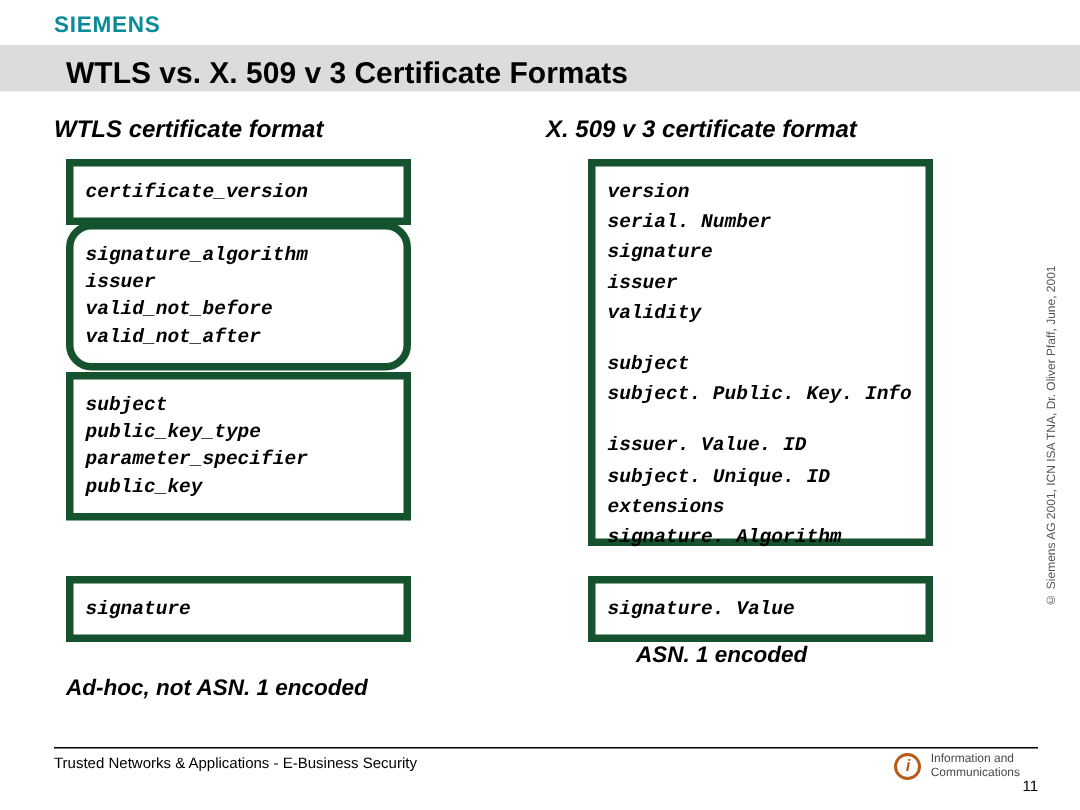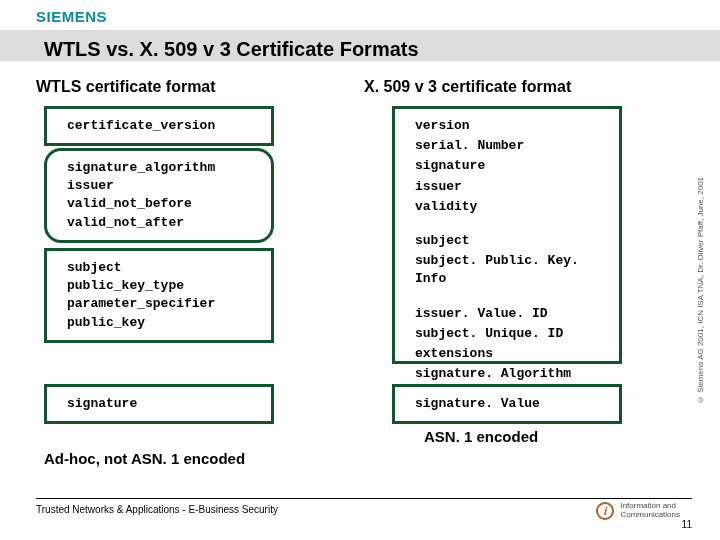--- a/index.html
+++ b/index.html
@@ -1,24 +1,24 @@
 <!DOCTYPE html>
 <html><head>
 <meta charset="utf-8">
 <style>
   * { box-sizing: border-box; margin: 0; padding: 0; }
   html, body { width: 720px; height: 540px; font-family: Arial, Helvetica, sans-serif; background: #fff; color: #000; position: relative; }
   .slide { width: 720px; height: 540px; position: relative; overflow: hidden; }
   .topbar { position: absolute; top: 8px; left: 36px; font-weight: 700; font-size: 15px; letter-spacing: 0.5px; color: #0b8b97; }
   .title-strip { position: absolute; top: 30px; left: 0; right: 0; background: #dcdcdc; padding: 8px 0 0 44px; }
   .title-strip h1 { font-size: 20px; font-weight: 700; color: #000; }
-  .content { position: absolute; top: 78px; left: 36px; right: 28px; bottom: 56px; display: flex; gap: 0; }
+  .content { position: absolute; top: 78px; left: 36px; right: 28px; bottom: 56px; display: flex; gap: 0; font-style: italic; }
   .col { flex: 1; position: relative; }
   .col h2 { font-size: 16px; font-weight: 700; margin-bottom: 10px; }
-  .box { border: 3px solid #14532d; padding: 8px 20px; font-family: "Courier New", Courier, monospace; font-weight: 700; font-size: 13px; line-height: 1.4; position: absolute; background: #fff; }
+  .box { border: 5px solid #14532d; padding: 8px 8px; font-family: "Courier New", Courier, monospace; font-weight: 700; font-size: 13px; line-height: 1.4; position: absolute; background: #fff; }
   
   .l1 { top: 28px; left: 8px; width: 230px; }
   .l2 { top: 70px; left: 8px; width: 230px; border-radius: 17px; }
   .l3 { top: 170px; left: 8px; width: 230px; }
   .l4 { top: 306px; left: 8px; width: 230px; }
   .lcap { position: absolute; top: 350px; left: 8px; font-size: 15px; font-weight: 700; margin-top: 22px; }
   
   .r1 { top: 28px; left: 28px; width: 230px; height: 258px; }
   .r2 { top: 306px; left: 28px; width: 230px; }
   .rcap { position: absolute; top: 350px; left: 60px; font-size: 15px; font-weight: 700; }

